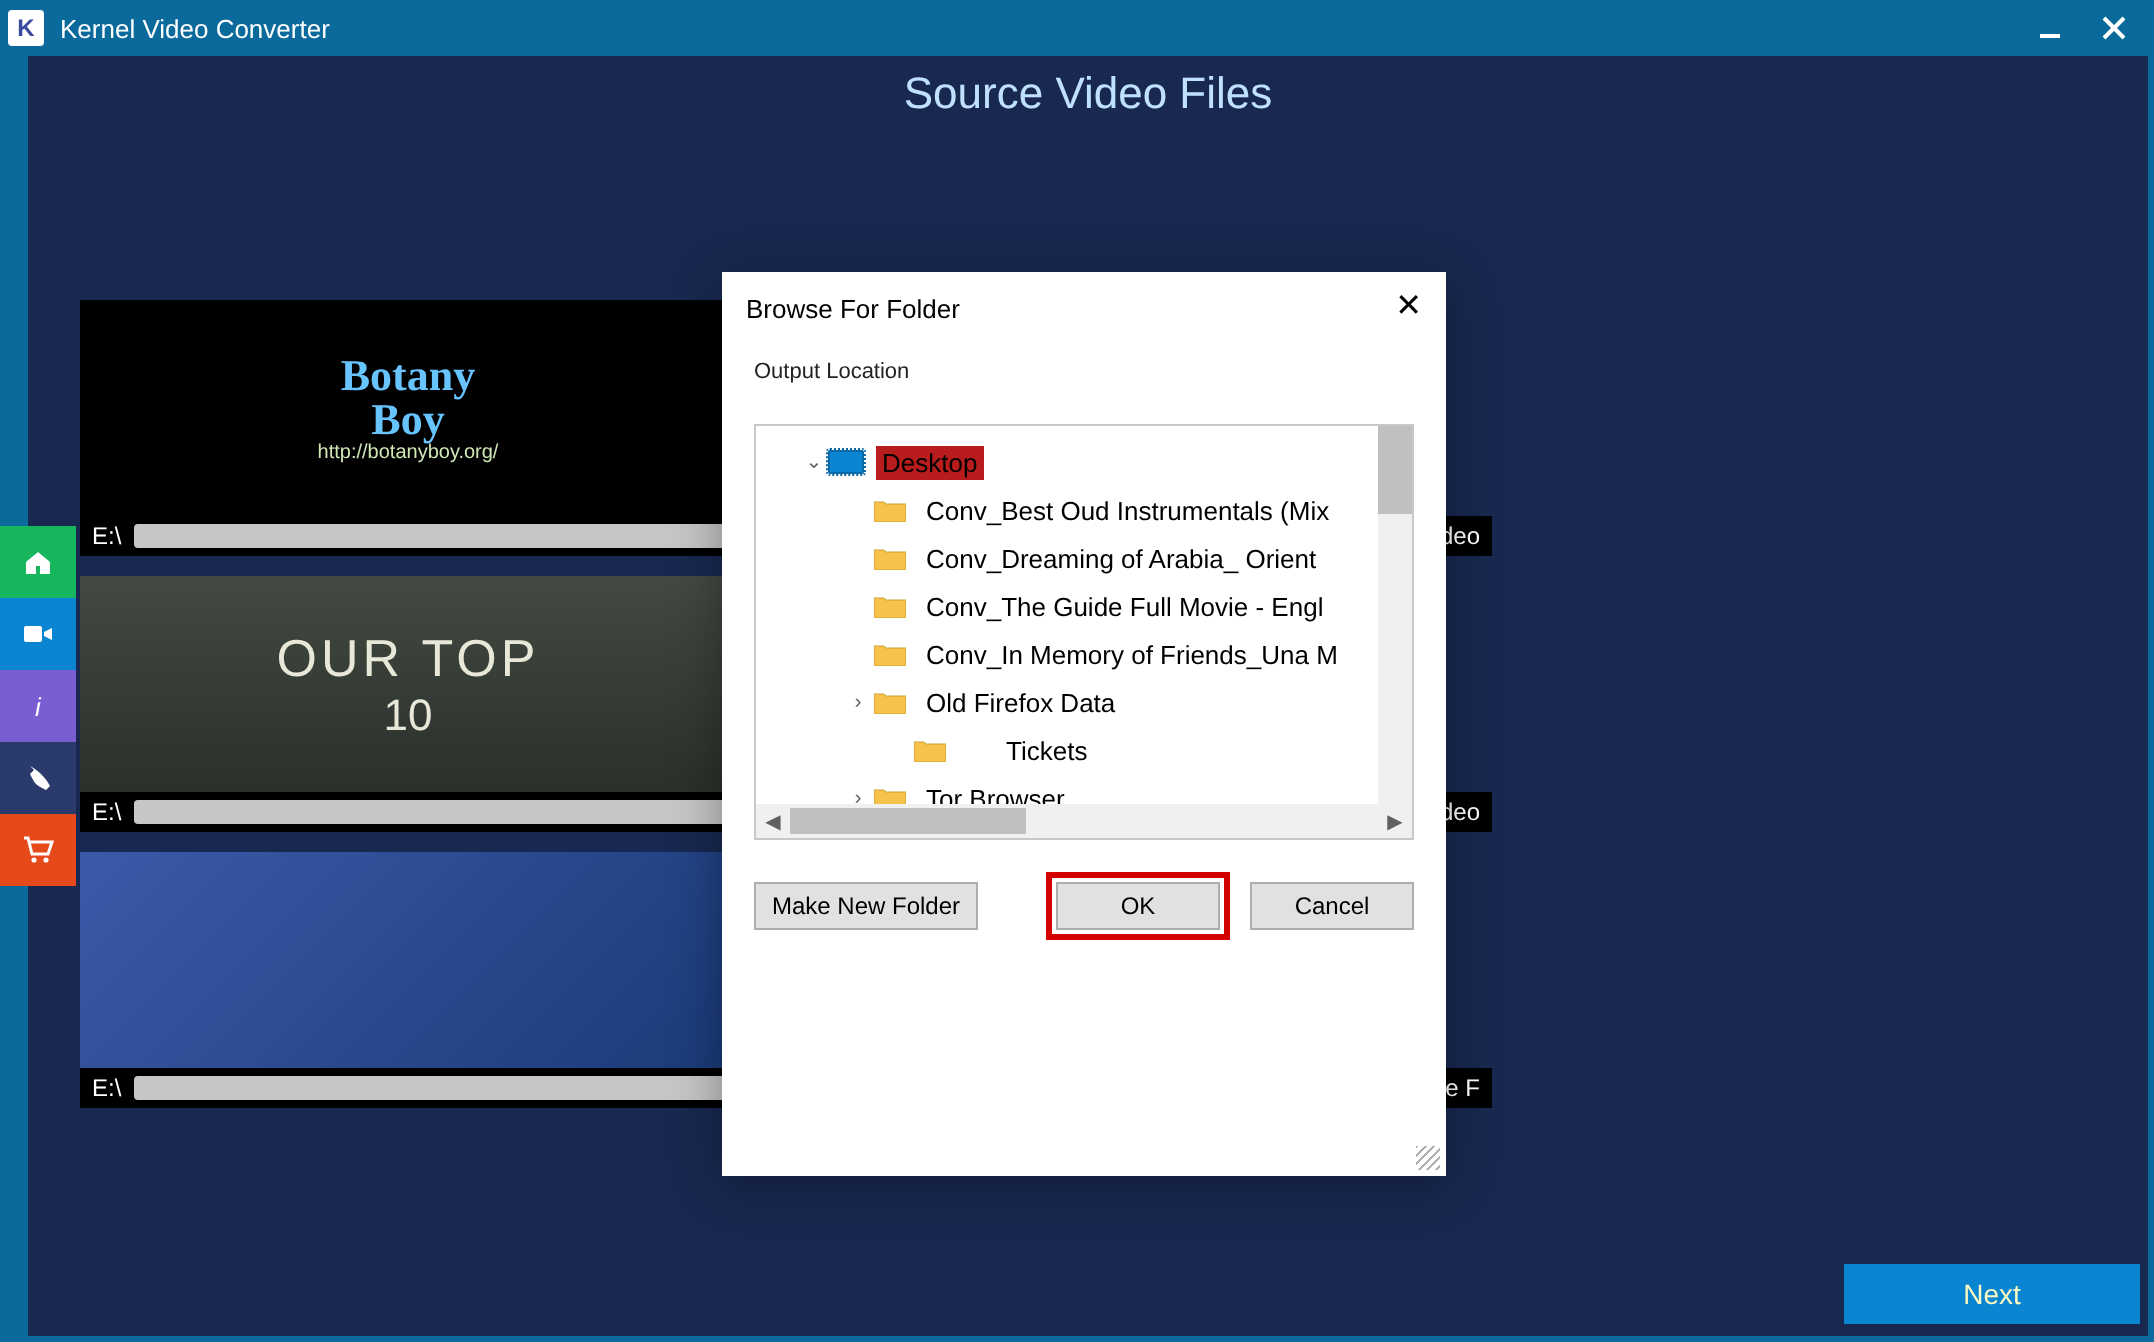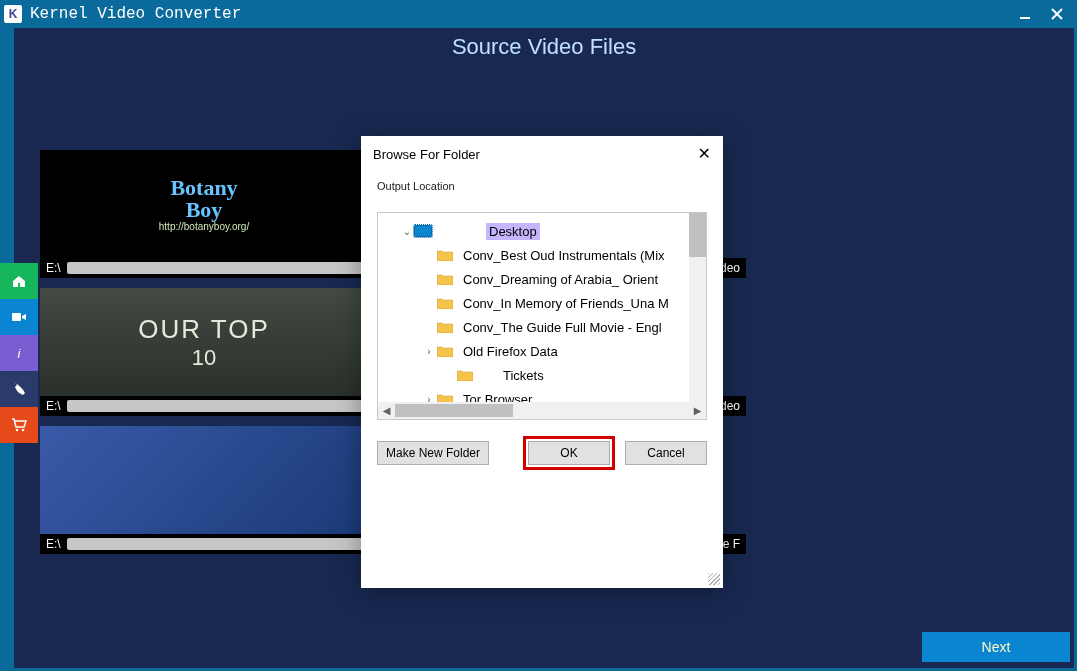--- a/index.html
+++ b/index.html
@@ -1,21 +1,21 @@
 <!DOCTYPE html>
 <html><head>
 <meta charset="utf-8">
 <style>
   * { margin: 0; padding: 0; box-sizing: border-box; font-family: "Segoe UI", Tahoma, sans-serif; }
   body { width: 1077px; height: 671px; background: #0a6a9c; overflow: hidden; position: relative; }
 
   
   .titlebar { height: 28px; background: #0a6a9c; display: flex; align-items: center; padding: 0 4px; color: #fff; }
   .titlebar .tb-icon { width: 18px; height: 18px; background: #fff; color: #3a4a9c; font-weight: bold; font-size: 12px; display: flex; align-items: center; justify-content: center; border-radius: 2px; margin-right: 8px; }
-  .titlebar .tb-title { font-size: 16px; flex: 1; font-family: Liberation Mono, monospace; }
+  .titlebar .tb-title { font-size: 13px; flex: 1; }
   .titlebar .tb-btn { width: 32px; height: 24px; display: flex; align-items: center; justify-content: center; color: #fff; font-size: 14px; cursor: pointer; }
   .titlebar .tb-btn svg { width: 12px; height: 12px; }
 
   
   .main-area { position: absolute; top: 28px; left: 14px; right: 3px; bottom: 3px; background: #182850; }
   .header-row { display: flex; align-items: center; padding: 10px 12px 4px 42px; }
   .brand { color: #fff; display: flex; align-items: baseline; gap: 6px; }
   .brand-main { font-family: Georgia, serif; font-size: 26px; letter-spacing: 1px; }
   .brand-sub { font-size: 13px; }
   .header-buttons { margin-left: auto; display: flex; gap: 6px; }
@@ -66,21 +66,21 @@
   .tree-scroll-x { position: absolute; left: 0; right: 0; bottom: 0; height: 17px; background: #f0f0f0; display:flex; align-items:center; }
   .tree-scroll-x .arrow { width: 17px; height: 17px; display:flex; align-items:center; justify-content:center; color:#606060; font-size:10px;}
   .tree-scroll-x .track { flex:1; height: 17px; background:#f0f0f0; position:relative;}
   .tree-scroll-x .thumb-x { position:absolute; left:0; top:2px; bottom:2px; width: 118px; background:#c0c0c0;}
   .tree-body { position: absolute; top: 0; left: 0; right: 17px; bottom: 17px; overflow: hidden; padding-top: 6px; }
   .tree-row { display: flex; align-items: center; height: 24px; font-size: 13px; color: #000; white-space: nowrap; cursor: default; }
   .exp { width: 14px; display: inline-flex; justify-content: center; color: #606060; font-size: 10px; }
   .fi { width: 18px; height: 14px; margin-right: 6px; display: inline-flex; align-items: center; justify-content: center; }
   .fi.folder svg { width: 16px; height: 12px; }
   .fi.desktop { background: #0a85d1; width: 18px; height: 12px; border: 1px solid #0a6aa8; border-radius: 1px; position: relative; }
-  .tree-row.sel .label { background: #c4b5fd; margin-left: 48px; }
+  .tree-row.sel .label { background: #b91c1c; }
   .tree-row.sel .fi.desktop { outline: 1px dotted #0a6aa8; }
   .label { padding: 1px 3px; }
 
   .dlg-buttons { display: flex; gap: 10px; padding: 16px 16px 8px; align-items:center; }
   .dlg-buttons .spacer { flex: 1; }
   .dlg-btn { min-width: 82px; height: 24px; background: #e1e1e1; border: 1px solid #adadad; font-size: 12px; display: flex; align-items: center; justify-content: center; cursor: pointer; }
   .dlg-btn.make { min-width: 112px; }
   .ok-wrap { border: 3px solid #d40000; padding: 2px; }
   .resize-grip { position:absolute; right:3px; bottom:3px; width:12px; height:12px; }
   .resize-grip::before { content:''; position:absolute; inset:0; background: repeating-linear-gradient(135deg,#b0b0b0 0 1px, transparent 1px 3px); }
@@ -236,30 +236,30 @@
           </span>
           <span class="label">Conv_Dreaming of Arabia_ Orient</span>
         </div>
         <div class="tree-row" style="padding-left: 44px;">
           <span class="exp"></span>
           <span class="fi folder">
             <svg viewBox="0 0 16 12">
               <path d="M0 2h5l1 1h10v9H0z" fill="#f6c249" stroke="#caa030" stroke-width="0.5"></path>
             </svg>
           </span>
+          <span class="label">Conv_The Guide Full Movie - Engl</span>
+        </div>
+        <div class="tree-row" style="padding-left: 44px;">
+          <span class="exp"></span>
+          <span class="fi folder">
+            <svg viewBox="0 0 16 12">
+              <path d="M0 2h5l1 1h10v9H0z" fill="#f6c249" stroke="#caa030" stroke-width="0.5"></path>
+            </svg>
+          </span>
           <span class="label">Conv_In Memory of Friends_Una M</span>
-        </div>
-        <div class="tree-row" style="padding-left: 44px;">
-          <span class="exp"></span>
-          <span class="fi folder">
-            <svg viewBox="0 0 16 12">
-              <path d="M0 2h5l1 1h10v9H0z" fill="#f6c249" stroke="#caa030" stroke-width="0.5"></path>
-            </svg>
-          </span>
-          <span class="label">Conv_The Guide Full Movie - Engl</span>
         </div>
         <div class="tree-row" style="padding-left: 44px;">
           <span class="exp">›</span>
           <span class="fi folder">
             <svg viewBox="0 0 16 12">
               <path d="M0 2h5l1 1h10v9H0z" fill="#f6c249" stroke="#caa030" stroke-width="0.5"></path>
             </svg>
           </span>
           <span class="label">Old Firefox Data</span>
         </div>

